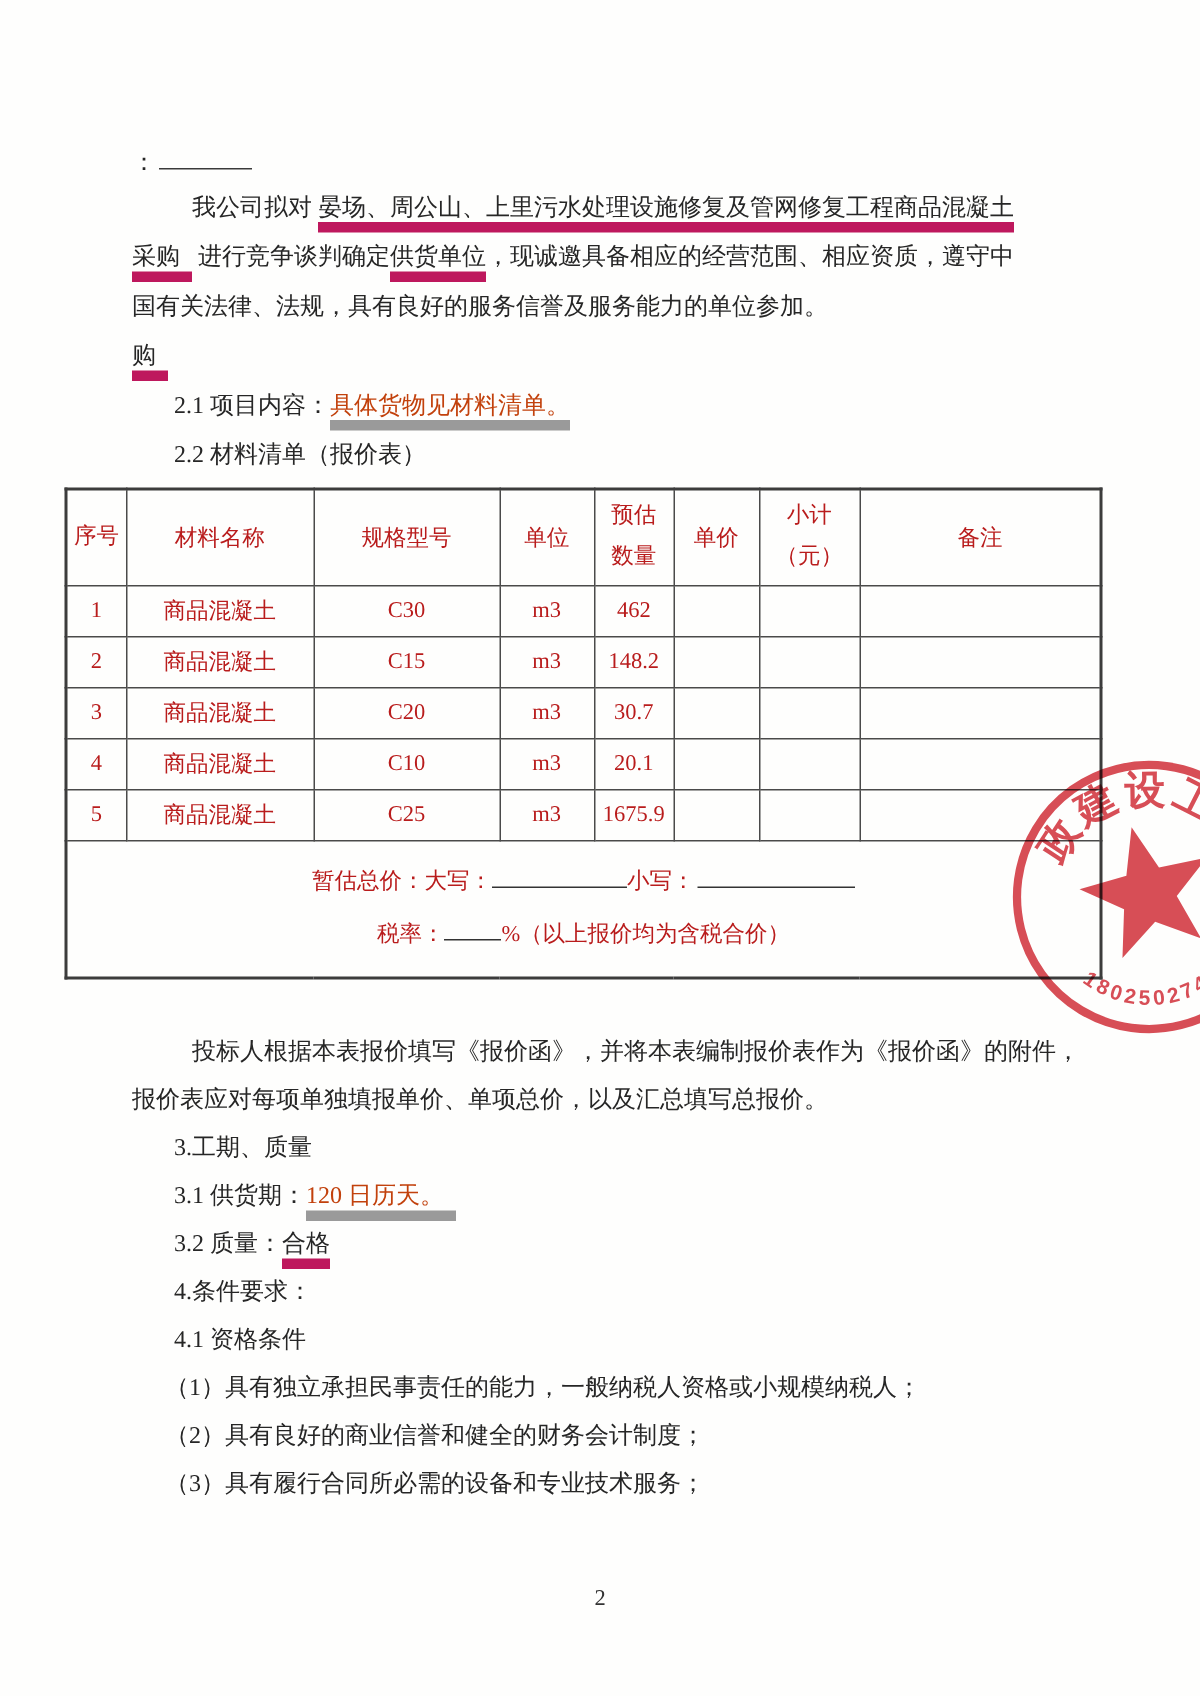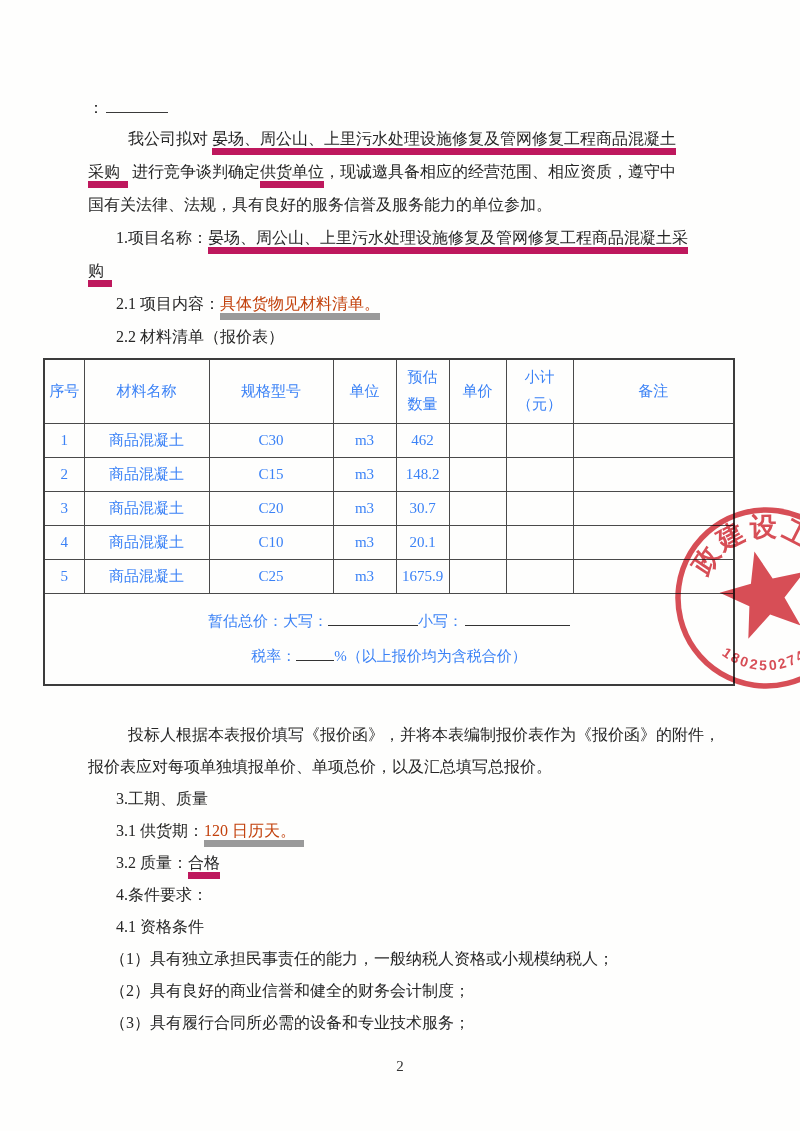--- a/index.html
+++ b/index.html
@@ -26,21 +26,21 @@
   .indent-num  { padding-left:28px; }
   .indent-sub  { padding-left:22px; }
 
   .ul { border-bottom:7px solid #be185d; padding-bottom:1px; }
   .ul-pad { padding-right:8px; }
   .gray { color:#c2410c; border-color:#9a9a9a; }
 
   table.quote {
     margin-left:-45px; margin-top:5px;
     border-collapse:collapse; table-layout:fixed; width:690px;
-    font-size:15px; color:#3b82f6;
+    font-size:15px; color:#b91c1c;
     border:2px solid #3c3c3c;
   }
   table.quote th, table.quote td {
     border:1px solid #4a4a4a; font-weight:normal; text-align:center;
     padding:0; overflow:hidden;
   }
   tr.hdr { height:64px; }
   tr.row { height:34px; }
   th .two-line { display:block; line-height:27px; }
   td.mat { text-align:left; padding-left:8px; }
@@ -82,23 +82,20 @@
       <div class="doc-line indent-para">
         <span>我公司拟对 </span><span class="ul">晏场、周公山、上里污水处理设施修复及管网修复工程商品混凝土</span>
       </div>
       <div class="doc-line">
         <span class="ul ul-pad">采购</span><span> 进行竞争谈判确定</span><span class="ul">供货单位</span><span>，现诚邀具备相应的经营范围、相应资质，遵守中</span>
       </div>
       <div class="doc-line">国有关法律、法规，具有良好的服务信誉及服务能力的单位参加。</div>
     </div>
 
     <div>
-      <div class="doc-line indent-num">
-        <span>1.项目名称：</span><span class="ul">晏场、周公山、上里污水处理设施修复及管网修复工程商品混凝土采</span>
-      </div>
       <div class="doc-line">
         <span class="ul ul-pad">购</span>
       </div>
     </div>
 
     <div class="doc-line indent-num">
       <span>2.1 项目内容：</span><span class="ul gray">具体货物见材料清单。</span>
     </div>
     <div class="doc-line indent-num">2.2 材料清单（报价表）</div>
 

